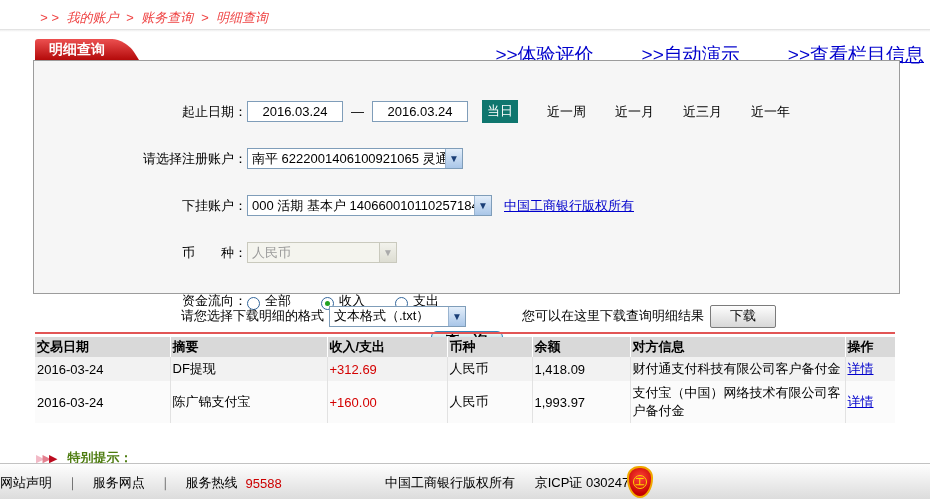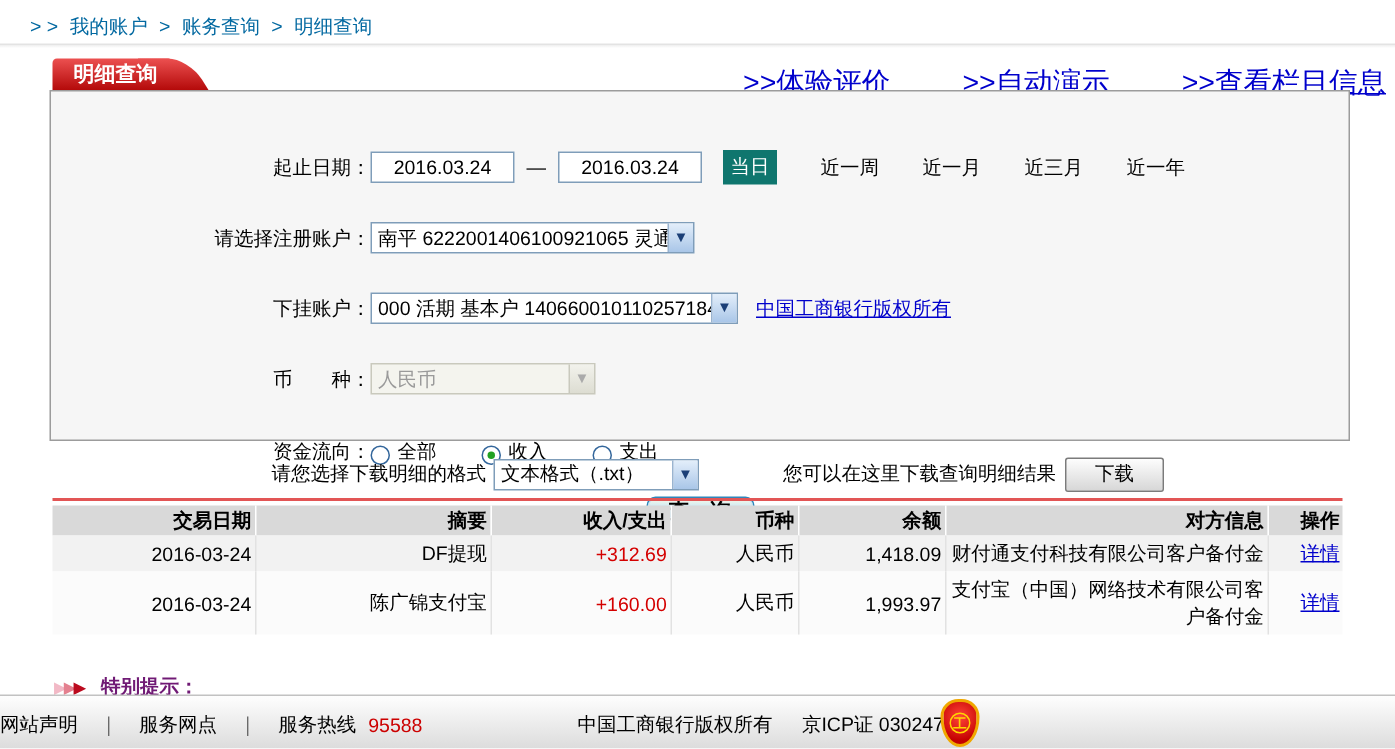--- a/index.html
+++ b/index.html
@@ -1,21 +1,21 @@
 <!DOCTYPE html>
 <html><head>
 <meta charset="utf-8">
 <style>
   * { margin:0; padding:0; box-sizing:border-box; }
   html,body { width:930px; height:499px; background:#fff; overflow:hidden;
     font-family:"Liberation Sans","DejaVu Sans",sans-serif; font-size:13px; color:#000; }
   .page { position:relative; width:930px; height:499px; background:#fff; }
 
   
-  .breadcrumb { position:absolute; top:9px; left:20px; color:#0369a1; font-size:13px; }
+  .breadcrumb { position:absolute; top:9px; left:40px; color:#ef4444; font-size:13px;font-style:italic; }
   .breadcrumb span { margin-right:4px; }
   .breadcrumb .bc-item { cursor:pointer; }
   .top-divider { position:absolute; top:29px; left:0; width:930px; height:3px;
     background:linear-gradient(#eee,#fff); border-top:1px solid #e3e3e3; }
 
   
   .tab { position:absolute; top:39px; left:35px; height:21px; line-height:21px;
     padding:0 8px 0 14px; color:#fff; font-weight:bold; font-size:14px;
     background:linear-gradient(180deg,#ec5050,#b40a0a); border-radius:3px 0 0 0; z-index:2; }
   .tab::after { content:""; position:absolute; left:100%; top:0; width:34px; height:21px;
@@ -72,37 +72,37 @@
   .dl-row .fmt-sel { width:137px; margin-left:5px; }
   .dl-hint { margin-left:56px; }
   .dl-btn { margin-left:6px; width:66px; height:23px; border:1px solid #7b7b7b;
     border-radius:2px; background:linear-gradient(180deg,#fdfdfd,#d7d7d7);
     font-size:13px; cursor:pointer; font-family:inherit; }
 
   
   .red-line { position:absolute; top:332px; left:35px; width:860px; height:0;
     border-top:2px solid #e25555; }
   .tx-table { position:absolute; top:337px; left:35px; width:860px;
-    border-collapse:collapse; font-size:13px; text-align:right; }
+    border-collapse:collapse; font-size:13px; text-align:left; }
   .tx-table th { background:#d9d9d9; font-weight:bold; height:20px;
     border-right:1px solid #fff; padding:1px 2px; }
   .tx-table th:last-child { border-right:none; }
   .tx-table td { border-right:1px solid #e2e2e2; padding:3px 2px; height:21px; }
   .tx-table td:last-child { border-right:none; }
   .tx-table tr.r0 td { background:#f2f2f2; }
   .tx-table tr.r1 td { background:#fbfbfb; }
   .amount { color:#d40000; }
   .detail-link { color:#0000cc; text-decoration:underline; cursor:pointer; }
 
   
   .notice { position:absolute; top:449px; left:36px; display:flex; align-items:center;
     z-index:1; }
   .notice .arrows { font-size:11px; letter-spacing:-2px; margin-right:12px; }
   .notice .a1 { color:#f2b9c6; } .notice .a2 { color:#e4808f; } .notice .a3 { color:#bb0a1e; }
-  .notice .n-label { color:#701a75; font-weight:bold; }
+  .notice .n-label { color:#4d7c0f; font-weight:bold; }
 
   
   .footer { position:absolute; top:463px; left:0; width:930px; height:36px; z-index:2;
     background:linear-gradient(180deg,#fefefe,#dcdcdc); border-top:1px solid #c2c2c2; }
   .f-left { position:absolute; left:0px; top:10px; display:flex; align-items:center; }
   .f-left .f-link { cursor:pointer; }
   .f-left .f-sep { color:#555; margin:0 14px; }
   .f-left .hotline-num { color:#cc0000; margin-left:8px; }
   .f-center { position:absolute; left:385px; top:10px; }
   .f-center .icp { margin-left:16px; }

